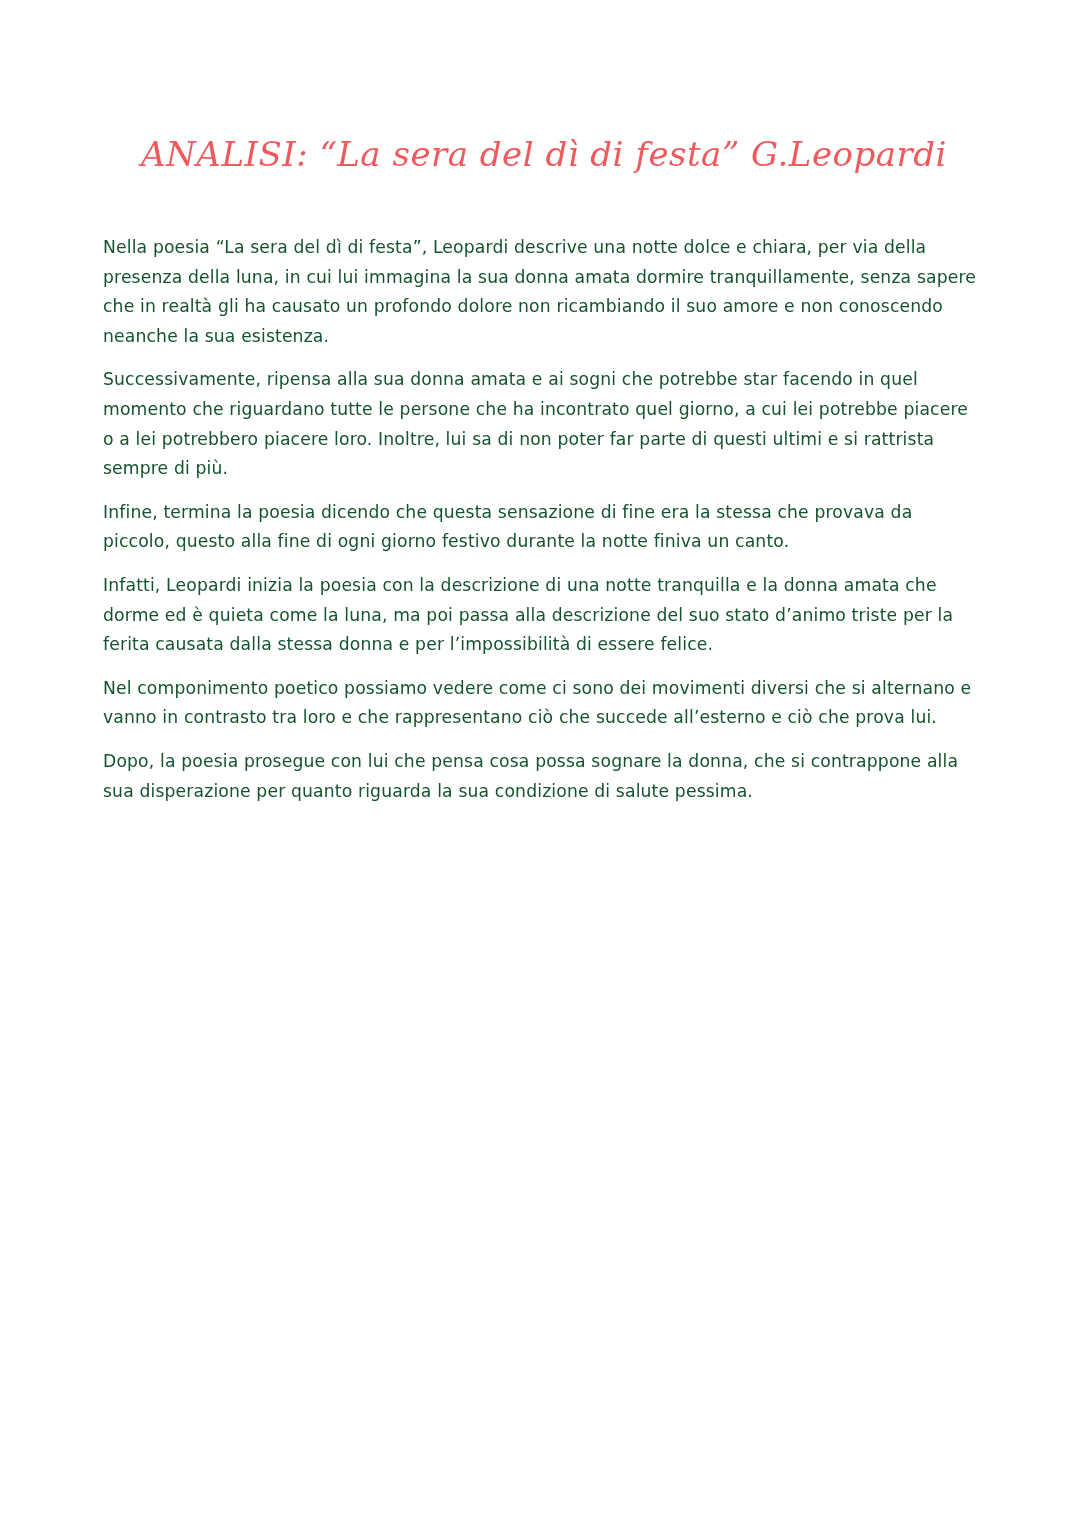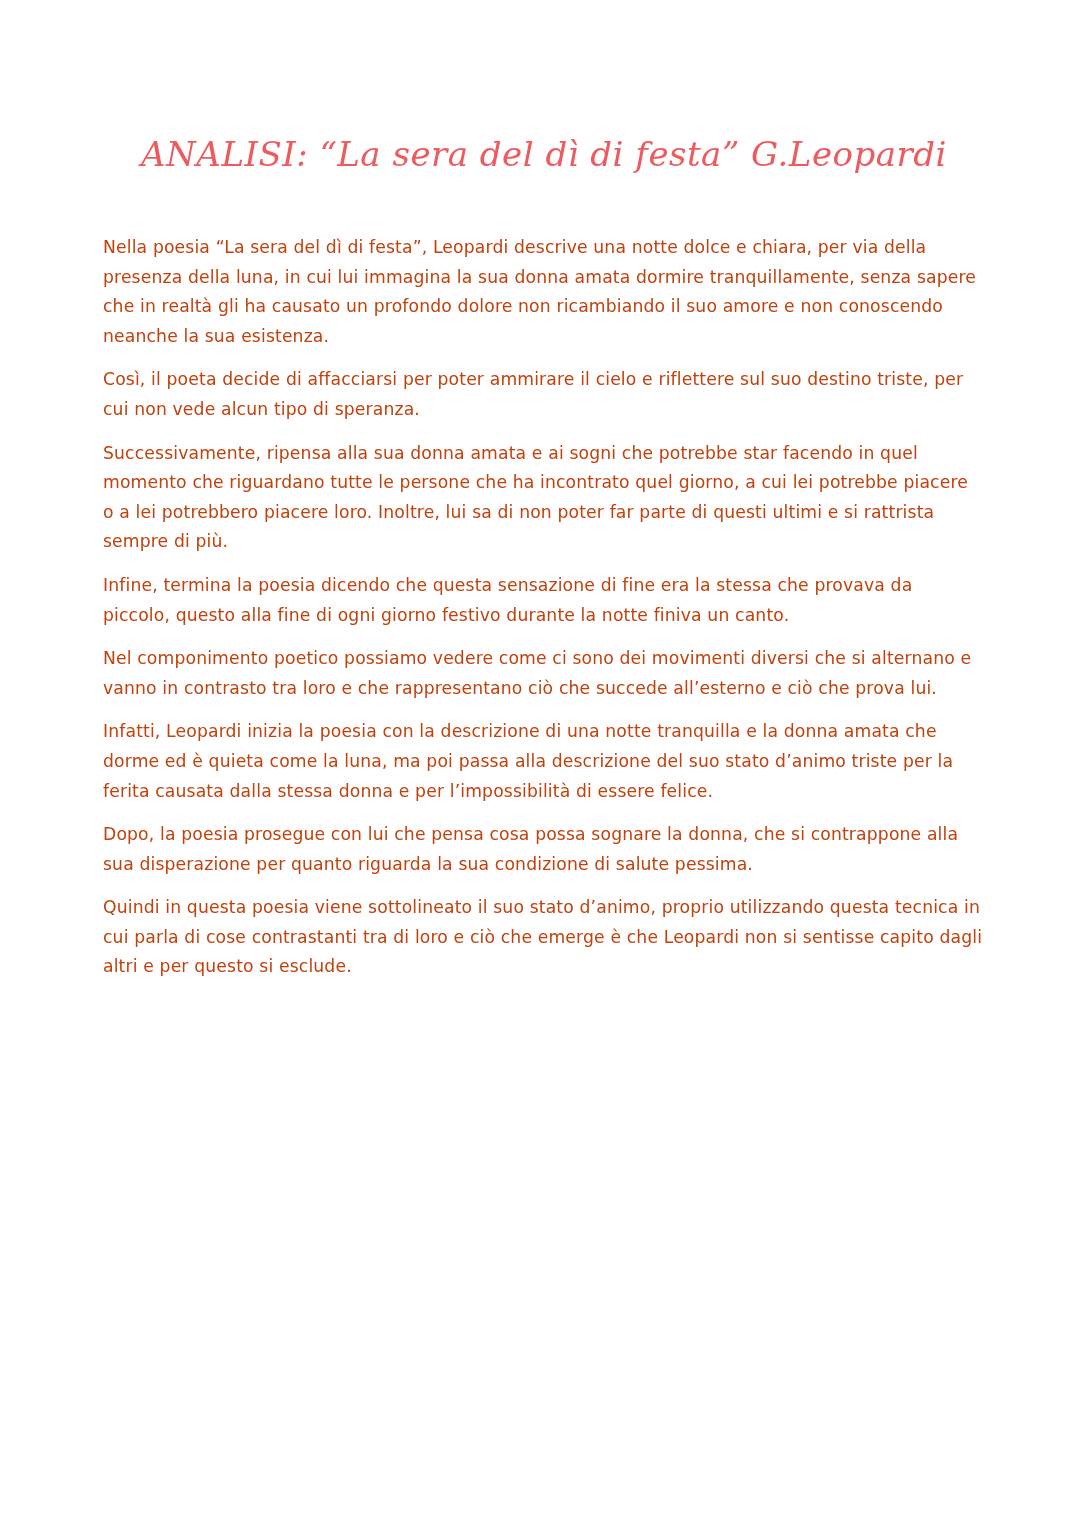--- a/index.html
+++ b/index.html
@@ -36,36 +36,34 @@
       font-weight: normal;
     }
     .body-text {
       position: absolute;
       left: 103px;
       top: 233px;
       width: 880px;
       font-family: "DejaVu Sans", sans-serif;
       font-size: 17.2px;
       line-height: 29.6px;
-      color: #c2410c;
+      color: #14532d;
       letter-spacing: 0.15px;
     }
     .body-text p {
       margin: 0 0 14px 0;
     }
   </style>
 </head>
 <body>
 
 <div class="page">
   <h1 class="title">ANALISI: “La sera del dì di festa” G.Leopardi</h1>
 
   <div class="body-text">
     <p>Nella poesia “La sera del dì di festa”, Leopardi descrive una notte dolce e chiara, per via della presenza della luna, in cui lui immagina la sua donna amata dormire tranquillamente, senza sapere che in realtà gli ha causato un profondo dolore non ricambiando il suo amore e non conoscendo neanche la sua esistenza.</p>
-    <p>Così, il poeta decide di affacciarsi per poter ammirare il cielo e riflettere sul suo destino triste, per cui non vede alcun tipo di speranza.</p>
     <p>Successivamente, ripensa alla sua donna amata e ai sogni che potrebbe star facendo in quel momento che riguardano tutte le persone che ha incontrato quel giorno, a cui lei potrebbe piacere o a lei potrebbero piacere loro. Inoltre, lui sa di non poter far parte di questi ultimi e si rattrista sempre di più.</p>
     <p>Infine, termina la poesia dicendo che questa sensazione di fine era la stessa che provava da piccolo, questo alla fine di ogni giorno festivo durante la notte finiva un canto.</p>
+    <p>Infatti, Leopardi inizia la poesia con la descrizione di una notte tranquilla e la donna amata che dorme ed è quieta come la luna, ma poi passa alla descrizione del suo stato d’animo triste per la ferita causata dalla stessa donna e per l’impossibilità di essere felice.</p>
     <p>Nel componimento poetico possiamo vedere come ci sono dei movimenti diversi che si alternano e vanno in contrasto tra loro e che rappresentano ciò che succede all’esterno e ciò che prova lui.</p>
-    <p>Infatti, Leopardi inizia la poesia con la descrizione di una notte tranquilla e la donna amata che dorme ed è quieta come la luna, ma poi passa alla descrizione del suo stato d’animo triste per la ferita causata dalla stessa donna e per l’impossibilità di essere felice.</p>
     <p>Dopo, la poesia prosegue con lui che pensa cosa possa sognare la donna, che si contrappone alla sua disperazione per quanto riguarda la sua condizione di salute pessima.</p>
-    <p>Quindi in questa poesia viene sottolineato il suo stato d’animo, proprio utilizzando questa tecnica in cui parla di cose contrastanti tra di loro e ciò che emerge è che Leopardi non si sentisse capito dagli altri e per questo si esclude.</p>
   </div>
 </div>
 
 </body></html>

